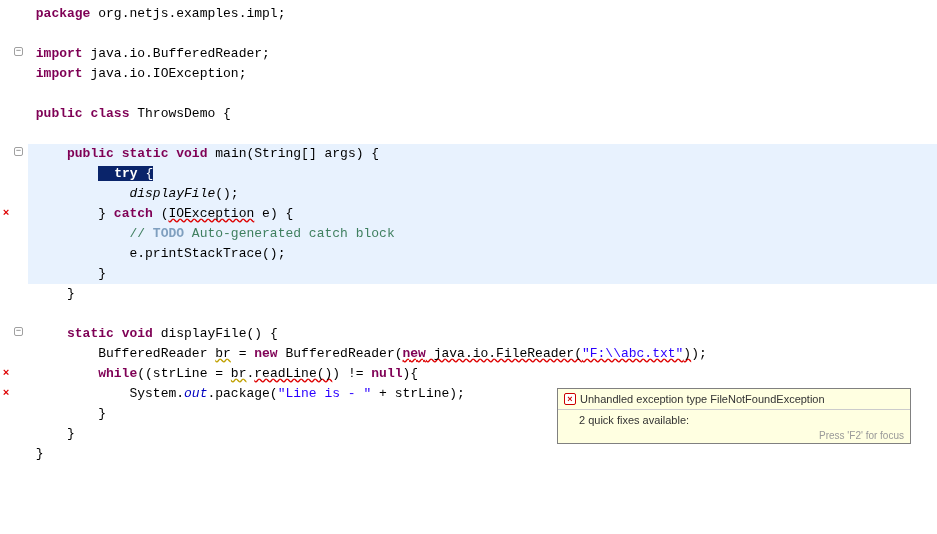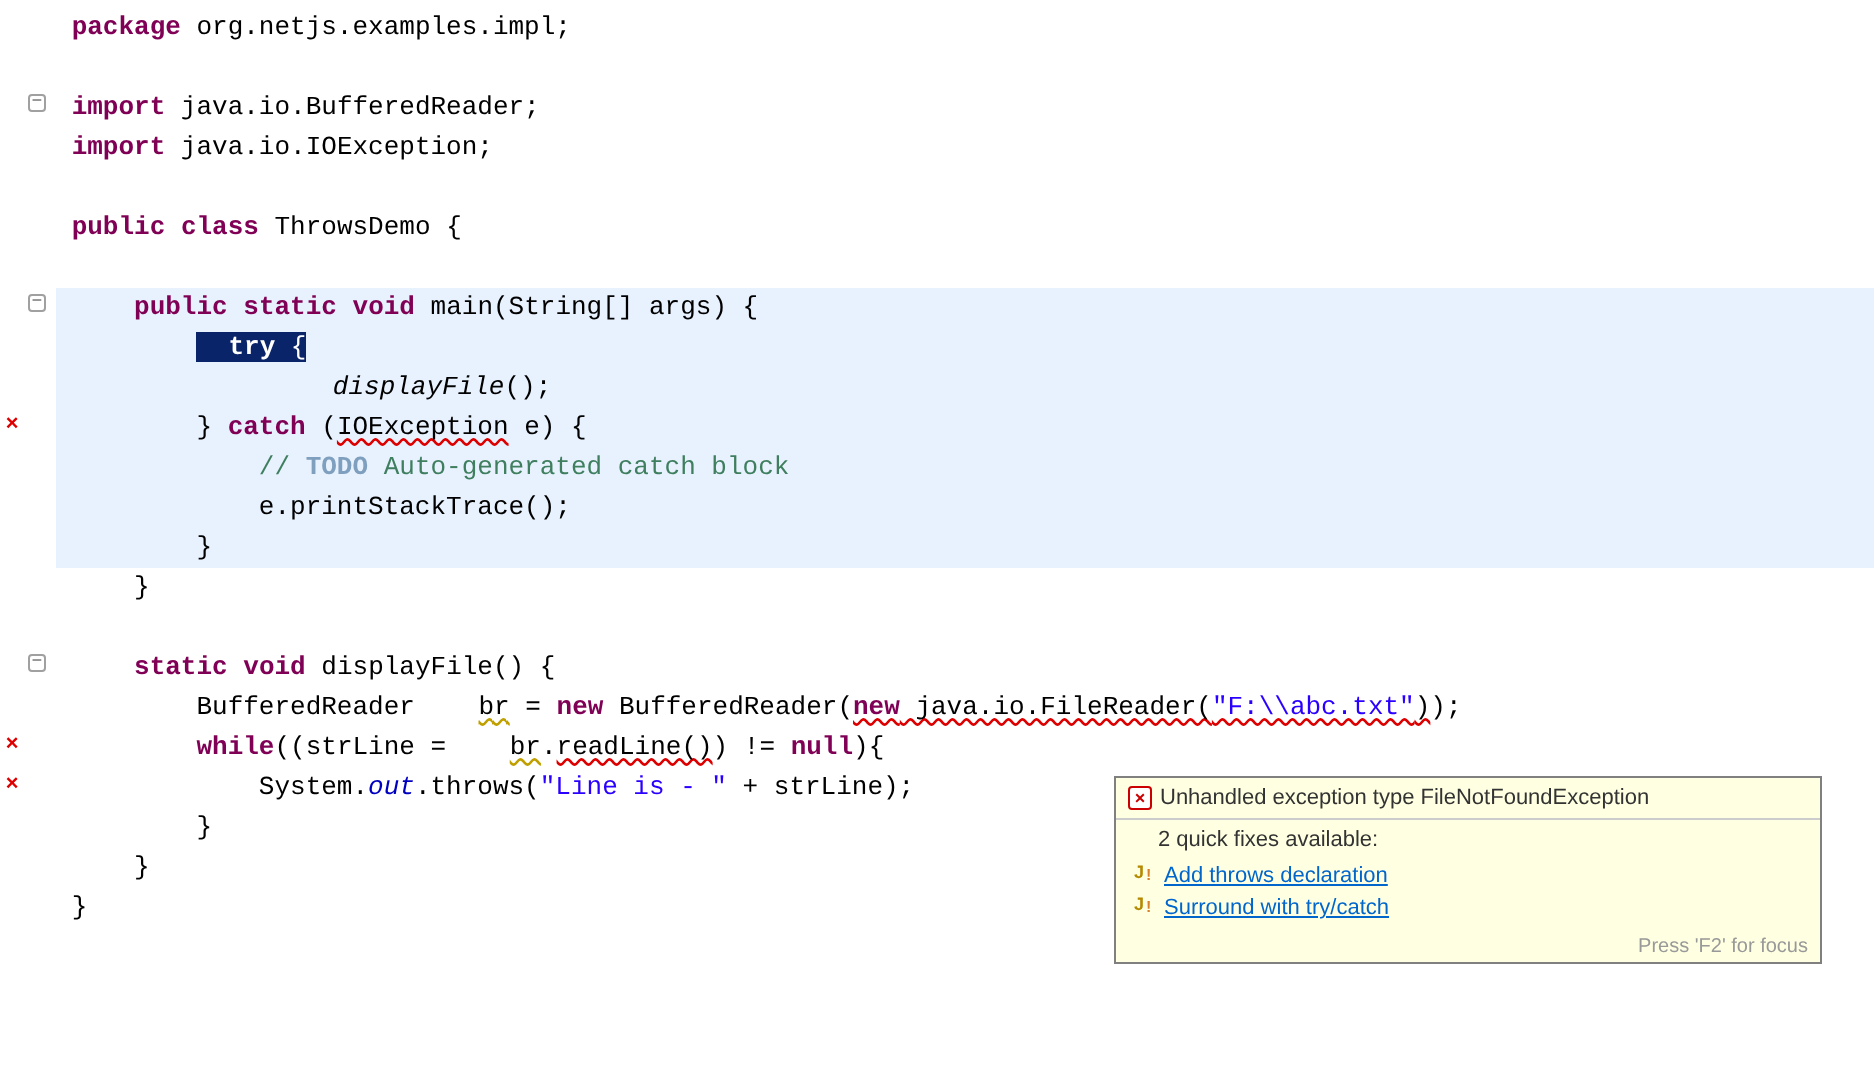--- a/index.html
+++ b/index.html
@@ -56,39 +56,38 @@
   }
   .line {
     white-space: pre;
     height: 20px;
   }
   .kw { color: #7f0055; font-weight: bold; }
   .comment { color: #3f7f5f; }
   .todo { color: #7f9fbf; font-weight: bold; }
   .str { color: #2a00ff; }
   .static-field { color: #0000c0; font-style: italic; }
-  .method-call { font-style: italic; margin-left: 37px; }
+  .method-call { font-style: italic; }
   .highlight-line {
     background: #e8f2fe;
     display: block;
     width: 100%;
   }
   .selected {
     background: #0a246a;
     color: #fff;
   }
   .selected .kw { color: #fff; margin-left: 16px; }
   .squiggle-red {
     text-decoration: underline wavy #d00;
     text-decoration-skip-ink: none;
   }
   .squiggle-yellow {
     text-decoration: underline wavy #c0a000;
     text-decoration-skip-ink: none;
-    margin-left: 24px;
   }
   .tooltip {
     position: absolute;
     left: 557px;
     top: 388px;
     width: 354px;
     background: #ffffe1;
     border: 1px solid #808080;
     font-family: Tahoma, sans-serif;
     font-size: 11px;
@@ -188,37 +187,27 @@
     <div class="line highlight-line">             <span class="method-call">displayFile</span><span>();</span></div>
     <div class="line highlight-line">         <span>} </span><span class="kw">catch</span><span> (</span><span class="squiggle-red">IOException</span><span> e) {</span></div>
     <div class="line highlight-line">             <span class="comment"><span>// </span><span class="todo">TODO</span><span> Auto-generated catch block</span></span></div>
     <div class="line highlight-line">             <span>e.printStackTrace();</span></div>
     <div class="line highlight-line">         <span>}</span></div>
     <div class="line">     <span>}</span></div>
     <div class="line"> </div>
     <div class="line">     <span class="kw">static</span> <span class="kw">void</span><span> displayFile() {</span></div>
     <div class="line">         <span>BufferedReader </span><span class="squiggle-yellow">br</span><span> = </span><span class="kw">new</span><span> BufferedReader(</span><span class="squiggle-red"><span class="kw">new</span><span> java.io.FileReader(</span><span class="str">"F:\\abc.txt"</span><span>)</span></span><span>);</span></div>
     <div class="line">         <span class="kw">while</span><span>((strLine = </span><span class="squiggle-yellow">br</span><span>.</span><span class="squiggle-red">readLine()</span><span>) != </span><span class="kw">null</span><span>){</span></div>
-    <div class="line">             <span>System.</span><span class="static-field">out</span><span>.throws(</span><span class="str">"Line is - "</span><span> + strLine);</span></div>
+    <div class="line">             <span>System.</span><span class="static-field">out</span><span>.package(</span><span class="str">"Line is - "</span><span> + strLine);</span></div>
     <div class="line">         <span>}</span></div>
     <div class="line">     <span>}</span></div>
     <div class="line"> <span>}</span></div>
   </div>
 </div>
 
 <div class="tooltip">
   <div class="tooltip-header">
     <span class="icon-err-small">×</span>
     <span>Unhandled exception type FileNotFoundException</span>
   </div>
   <div class="tooltip-body">2 quick fixes available:</div>
-  <div class="tooltip-fixes">
-    <div class="fix-item">
-      <span class="icon-fix"></span>
-      <span class="fix-link">Add throws declaration</span>
-    </div>
-    <div class="fix-item">
-      <span class="icon-fix"></span>
-      <span class="fix-link">Surround with try/catch</span>
-    </div>
-  </div>
   <div class="tooltip-footer">Press 'F2' for focus</div>
 </div>
 
 </body></html>

